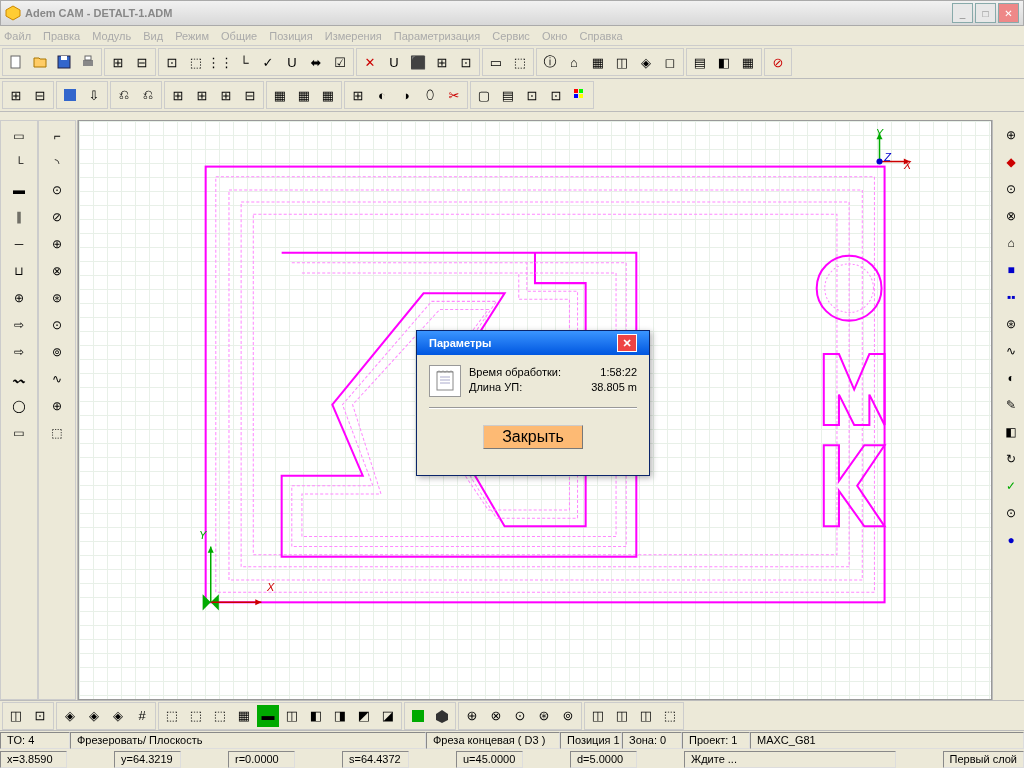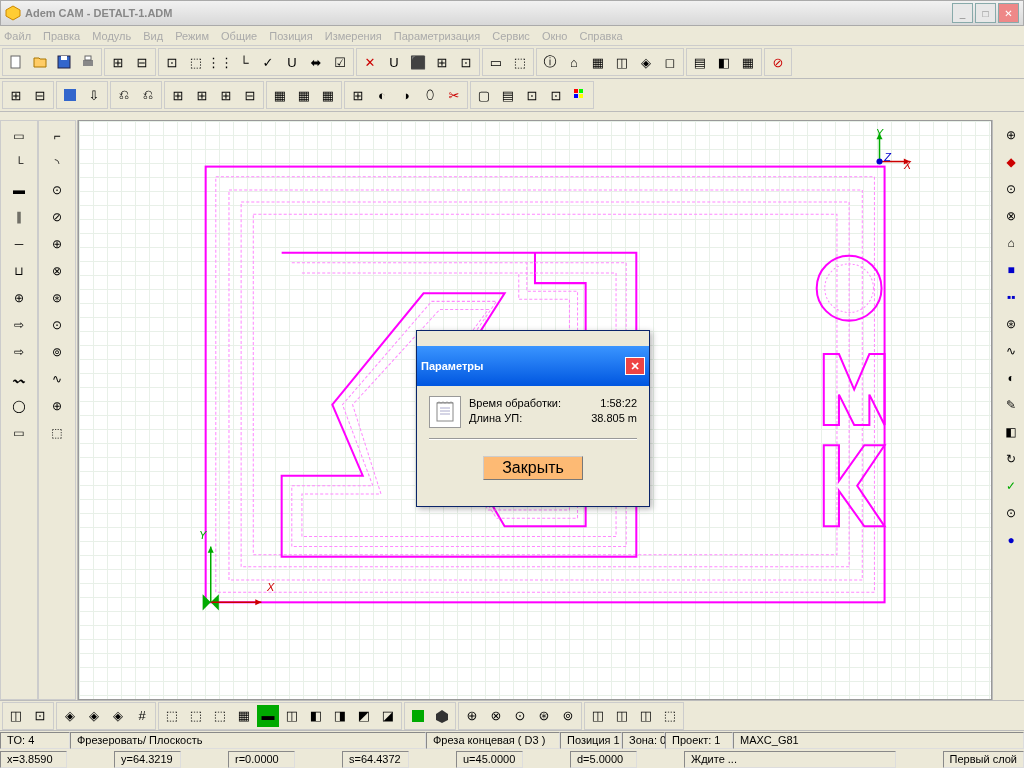--- a/index.html
+++ b/index.html
@@ -37,21 +37,21 @@
 }
 .drawing { position: absolute; inset: 0; }
 
 .bottom-toolbar { position: absolute; bottom: 38px; left: 0; right: 0; height: 30px; border-top: 1px solid #bbb; background: #ece9d8; display: flex; align-items: center; padding: 2px; gap: 2px; }
 
 .statusbar { position: absolute; bottom: 18px; left: 0; right: 0; height: 20px; background: #ece9d8; border-top: 1px solid #bbb; display: flex; align-items: center; }
 .statusbar2 { position: absolute; bottom: 0; left: 0; right: 0; height: 18px; background: #ece9d8; display: flex; align-items: center; gap: 47px; }
 .status-cell { border: 1px inset #ddd; padding: 1px 6px; height: 17px; background: #ece9d8; white-space: nowrap; }
 
 .dialog { position: absolute; left: 416px; top: 330px; width: 234px; background: #ece9d8; border: 1px solid #0a246a; box-shadow: 2px 2px 6px rgba(0,0,0,0.3); }
-.dialog-title { height: 40px; background: linear-gradient(#3a95ff, #0056e0); color: #fff; font-weight: bold; display: flex; align-items: center; padding: 0 4px; justify-content: space-between; margin-top: 15px; }
+.dialog-title { height: 24px; background: linear-gradient(#3a95ff, #0056e0); color: #fff; font-weight: bold; display: flex; align-items: center; padding: 0 12px; justify-content: space-between; }
 .dialog-close { width: 20px; height: 18px; background: #e44; border: 1px solid #fff; color: #fff; display: flex; align-items: center; justify-content: center; font-size: 11px; font-weight: bold; }
 .dialog-body { padding: 10px 12px; }
 .dialog-row { display: flex; align-items: center; margin-bottom: 4px; }
 .dialog-icon { width: 32px; height: 32px; border: 1px solid #999; background: #fff; margin-right: 8px; display: flex; align-items: center; justify-content: center; }
 .dialog-labels { flex: 1; font-size: 11px; }
 .dialog-label-row { display: flex; justify-content: space-between; margin-bottom: 3px; }
 .dialog-hr { border-top: 1px solid #999; border-bottom: 1px solid #fff; margin: 10px 0; }
 .dialog-btn { display: block; margin: 16px auto; padding: 2px 18px; border: 1px outset #ccc; background: #fdba74; font-size: 16px; }
 
 .axis-label { position: absolute; font-size: 11px; color: #00a; font-style: italic; }
@@ -352,21 +352,21 @@
     <div class="tb-btn">◫</div>
     <div class="tb-btn">⬚</div>
   </div>
 </div>
 
 <div class="statusbar">
   <div class="status-cell" style="width:70px">TO: 4</div>
   <div class="status-cell" style="width:356px">Фрезеровать/ Плоскость</div>
   <div class="status-cell" style="width:134px">Фреза концевая ( D3 )</div>
   <div class="status-cell" style="width:62px">Позиция 1</div>
-  <div class="status-cell" style="width:43px">Зона: 0</div>
+  <div class="status-cell" style="width:60px">Зона: 0</div>
   <div class="status-cell" style="width:68px">Проект: 1</div>
   <div class="status-cell" style="flex:1">MAXC_G81</div>
 </div>
 <div class="statusbar2">
   <div class="status-cell" style="width:80px">x=3.8590</div>
   <div class="status-cell" style="width:80px">y=64.3219</div>
   <div class="status-cell" style="width:80px">r=0.0000</div>
   <div class="status-cell" style="width:80px">s=64.4372</div>
   <div class="status-cell" style="width:80px">u=45.0000</div>
   <div class="status-cell" style="width:80px">d=5.0000</div>

